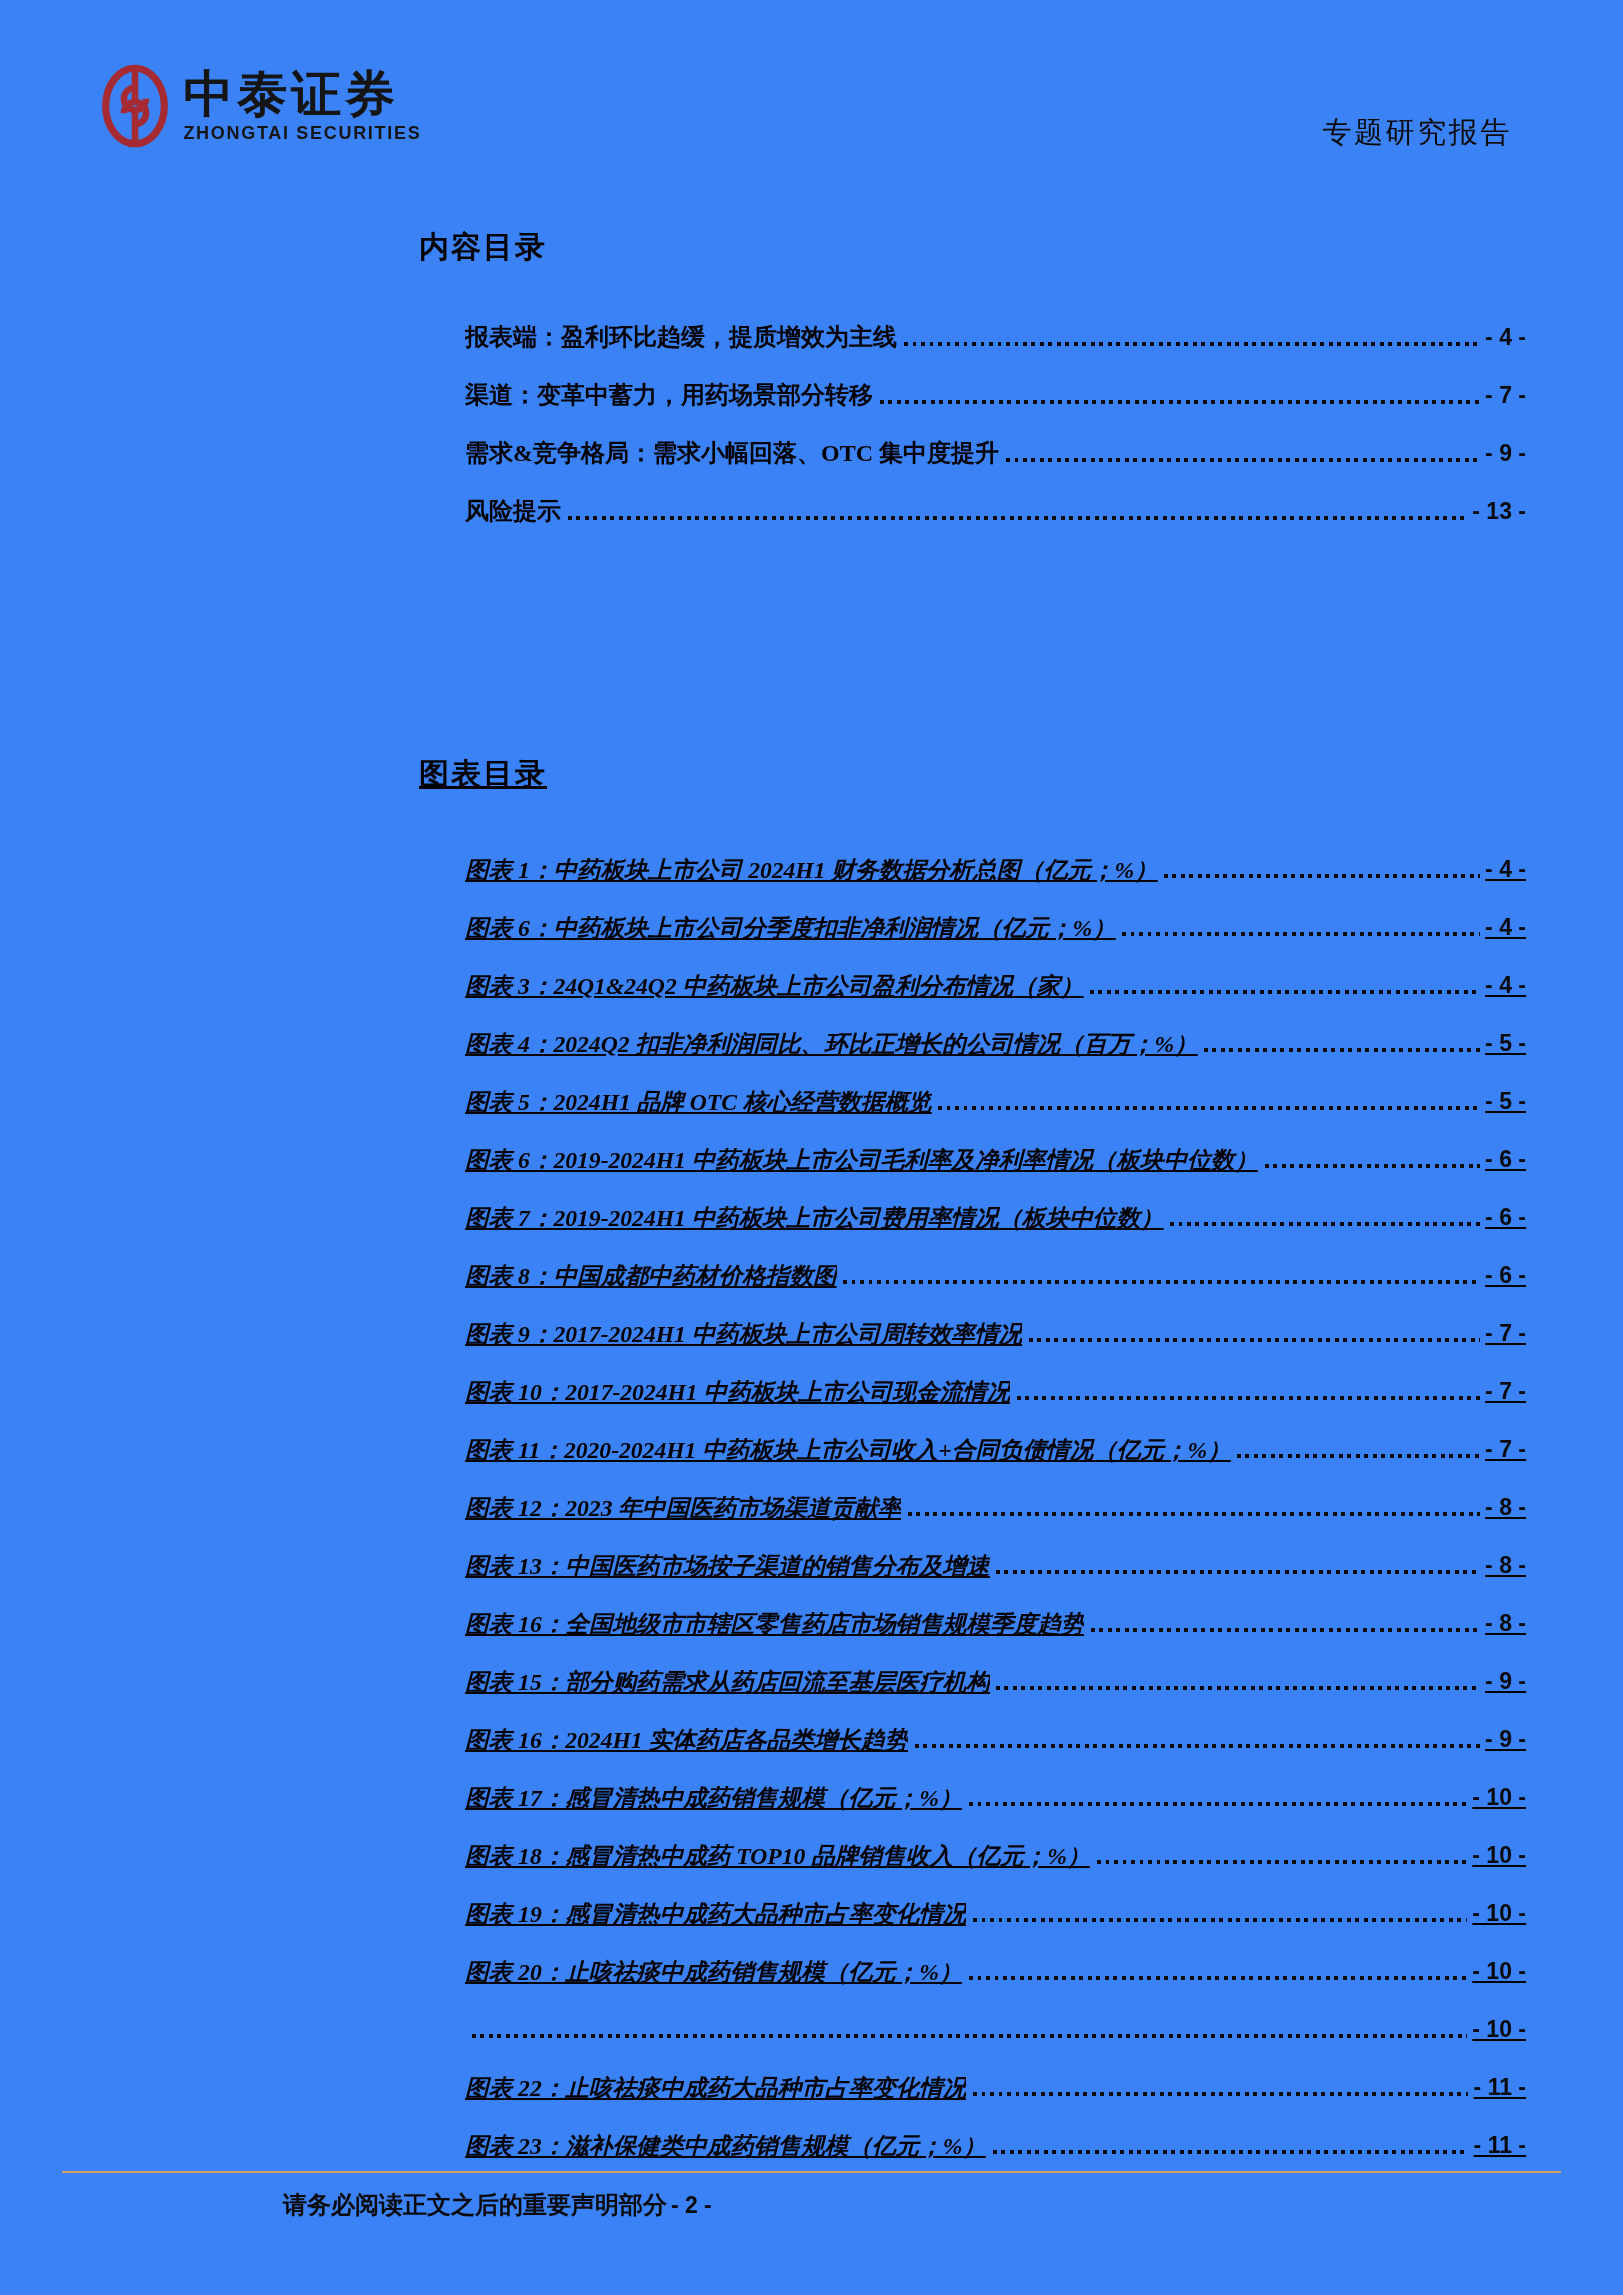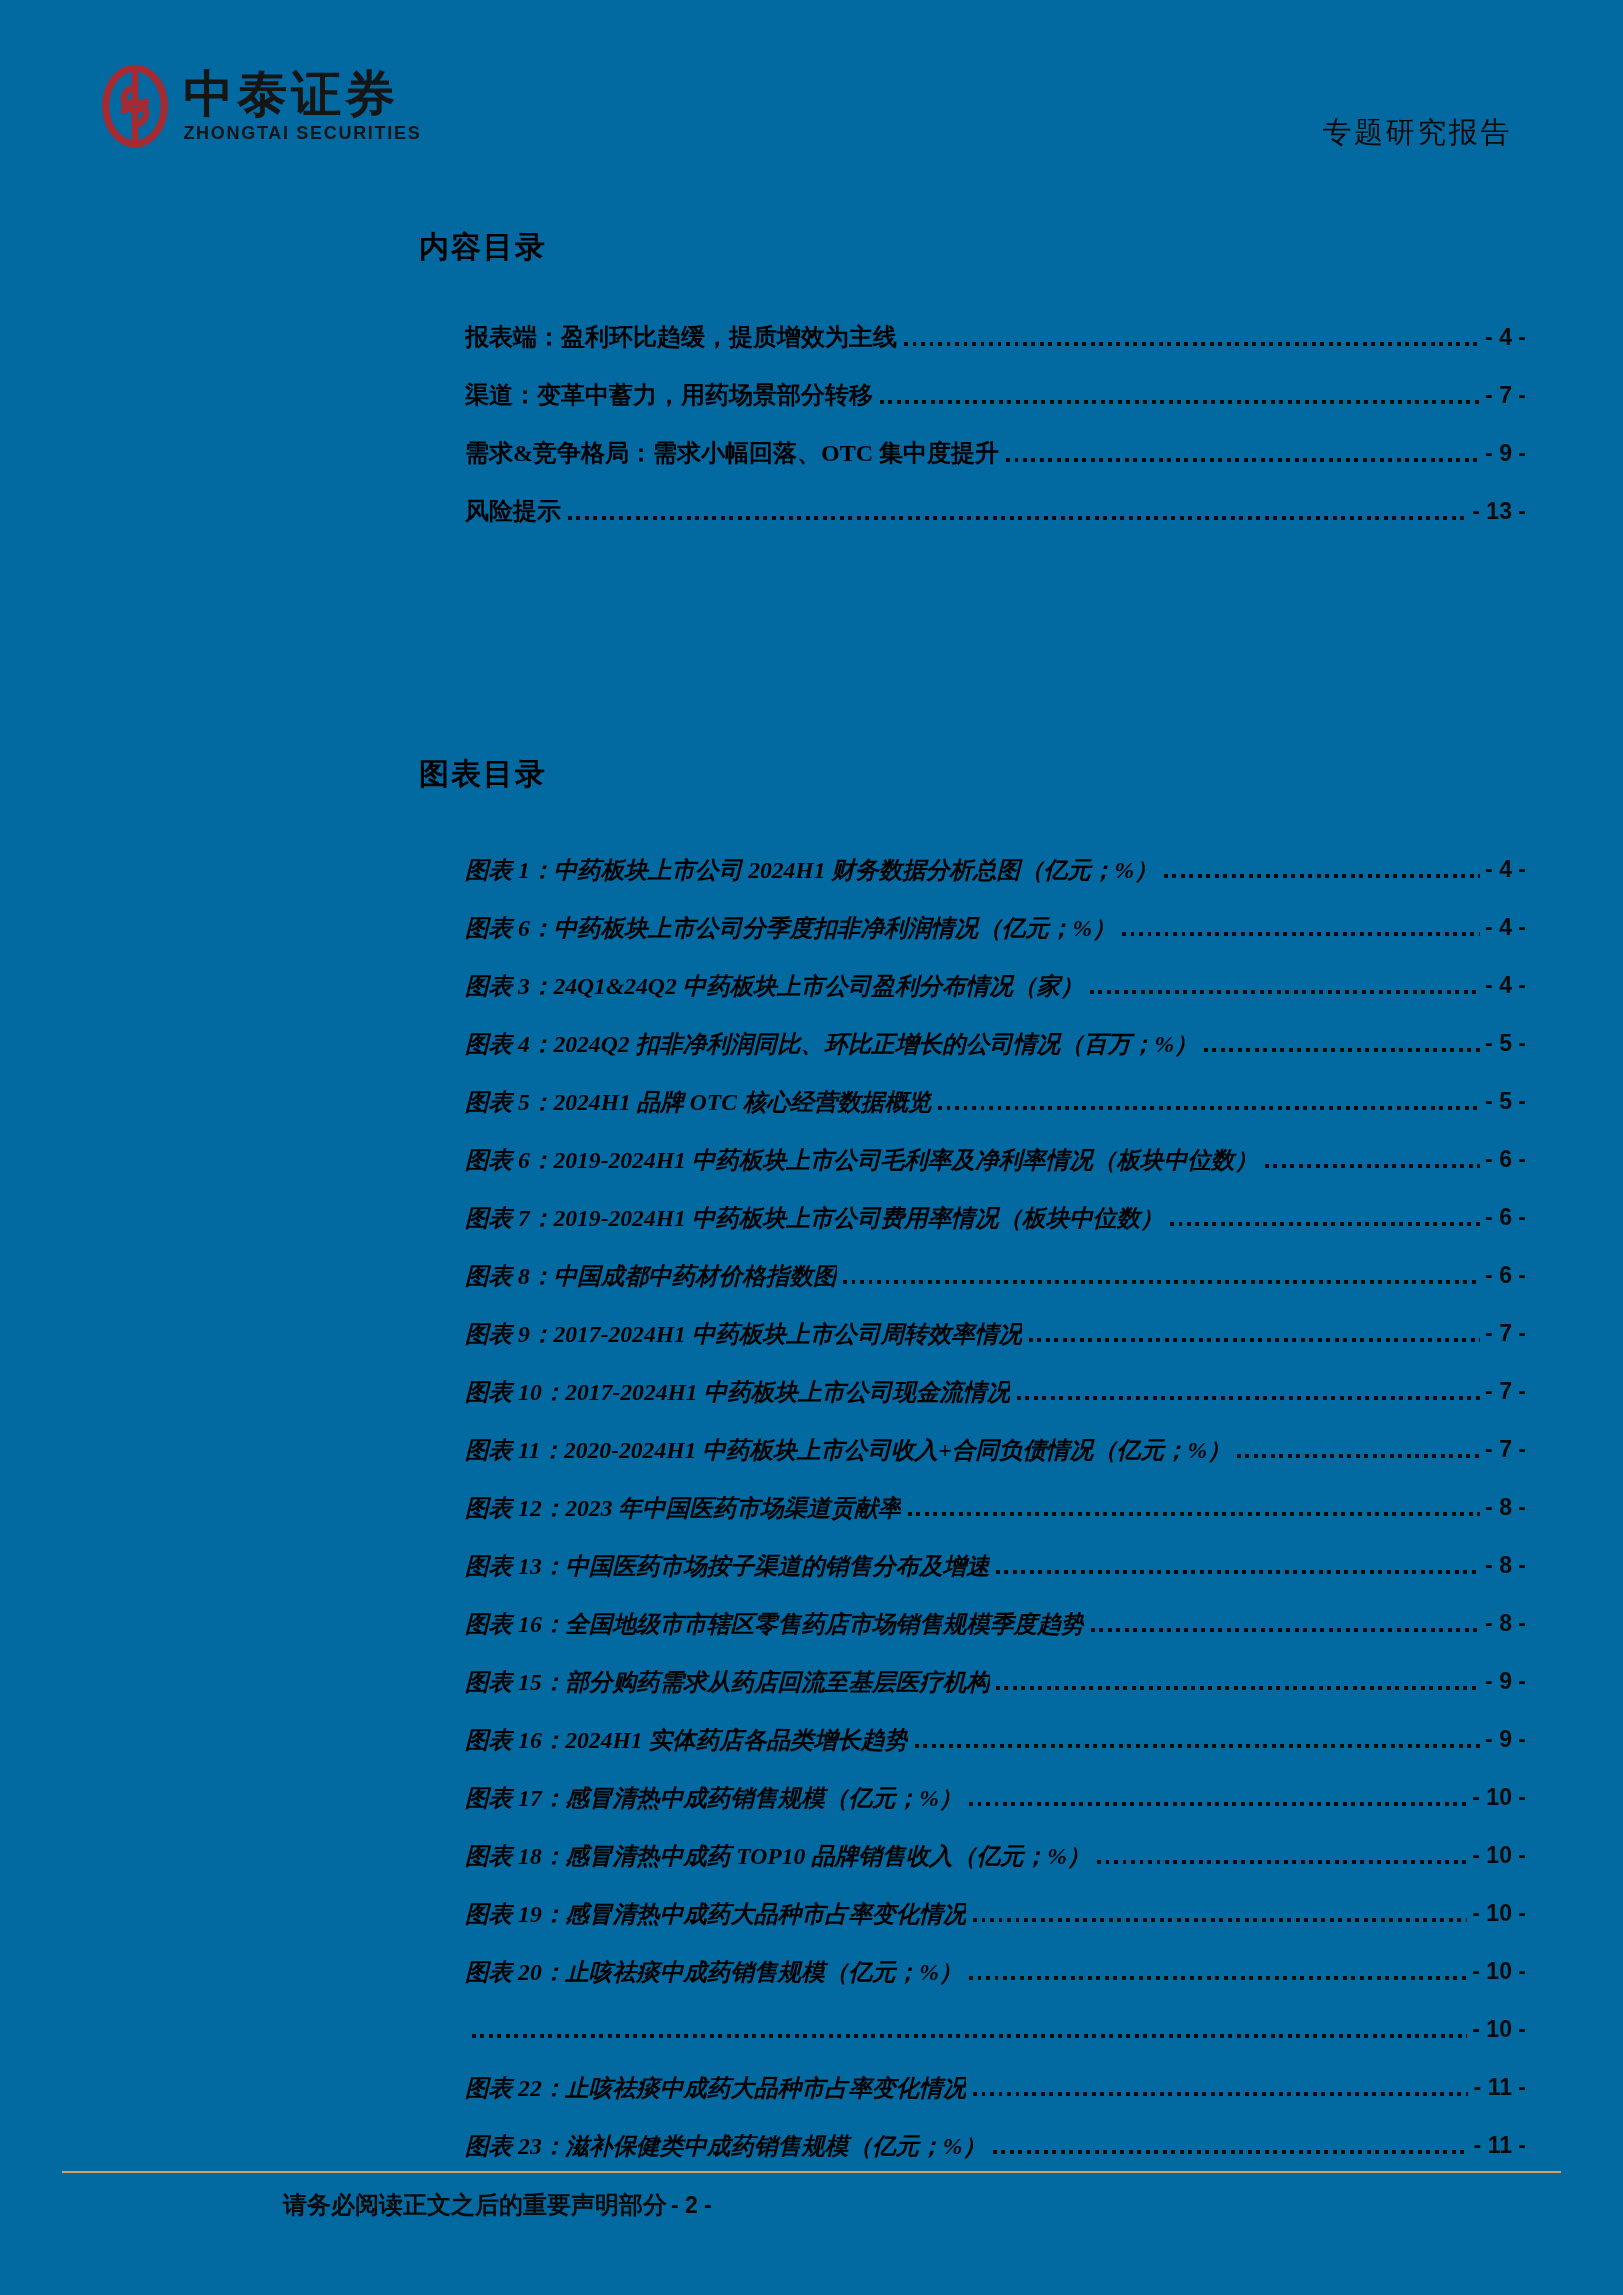--- a/index.html
+++ b/index.html
@@ -1,39 +1,39 @@
 <!DOCTYPE html>
 <html style="font-size:10.5px"><head>
 <meta charset="utf-8">
 <style>
   html,body{margin:0;padding:0;background:#888;}
   .page{
     position:relative;
     width:1623px;height:2295px;
-    background:#0369a1;
+    background:#3b82f6;
     font-family:"Liberation Serif","DejaVu Serif",serif;
     color:#000;
     overflow:hidden;
   }
 
   
   .logo{position:absolute;left:101px;top:63px;display:flex;align-items:center;}
   .logo-emblem{width:68px;height:86px;flex:0 0 auto;}
   .logo-text{margin-left:14.4px;display:flex;flex-direction:column;}
   .logo-cn{font-size:50px;font-weight:700;line-height:1.05;letter-spacing:3.9px;color:#151515;}
   .logo-en{font-size:18px;font-weight:700;letter-spacing:1.7px;color:#151515;
            font-family:"Liberation Sans","DejaVu Sans",sans-serif;margin-top:2.6px;}
   .report-type{
     position:absolute;top:113px;right:111px;
     font-size:29px;font-weight:400;letter-spacing:2.6px;color:#0a0a0a;
   }
 
   
   .toc-section{position:absolute;left:419px;top:227px;width:1107px;}
-  .figures-section{position:absolute;left:419px;top:754px;width:1107px;}
+  .figures-section{position:absolute;left:419px;top:754px;width:1107px;text-decoration:underline;}
   .section-heading{font-size:30px;font-weight:700;letter-spacing:2px;margin:0 0 26px 0;color:#000;}
   .figures-section .section-heading{margin-bottom:31px;}
 
   .list{display:block;}
   .row{display:flex;align-items:flex-end;height:58px;padding-left:46px;}
   .figures-section .row{height:58px;}
   .row-label{
     font-size:24px;font-weight:700;line-height:1.2;color:#000;white-space:nowrap;
     flex:0 1 auto;overflow:hidden;
   }

